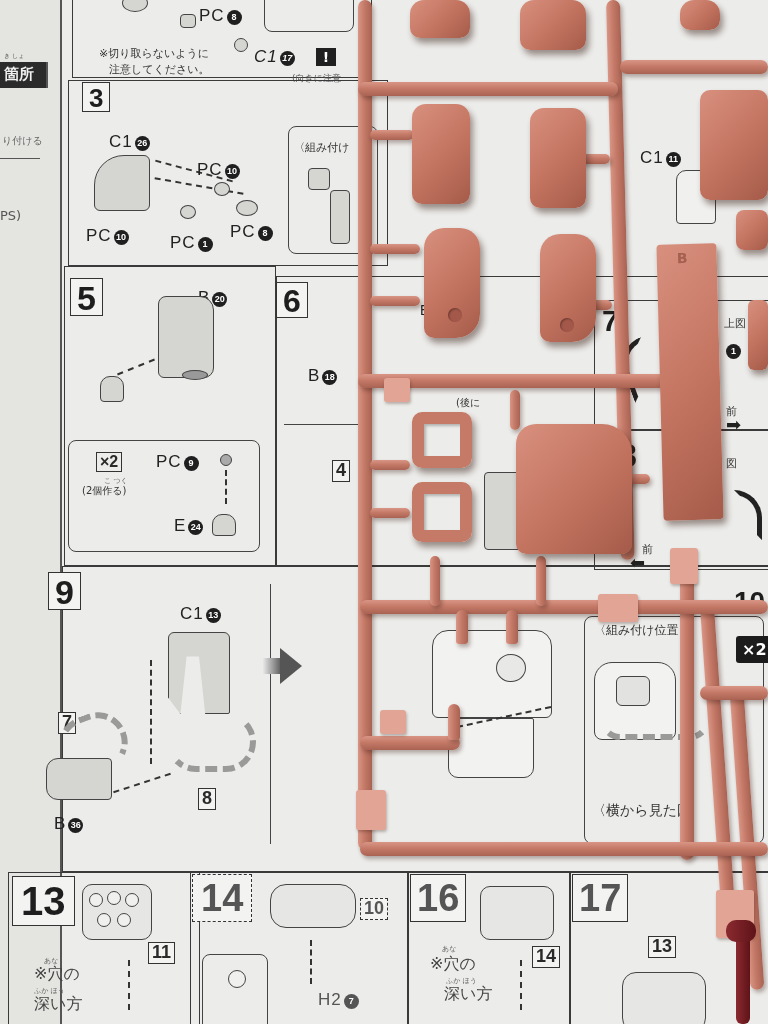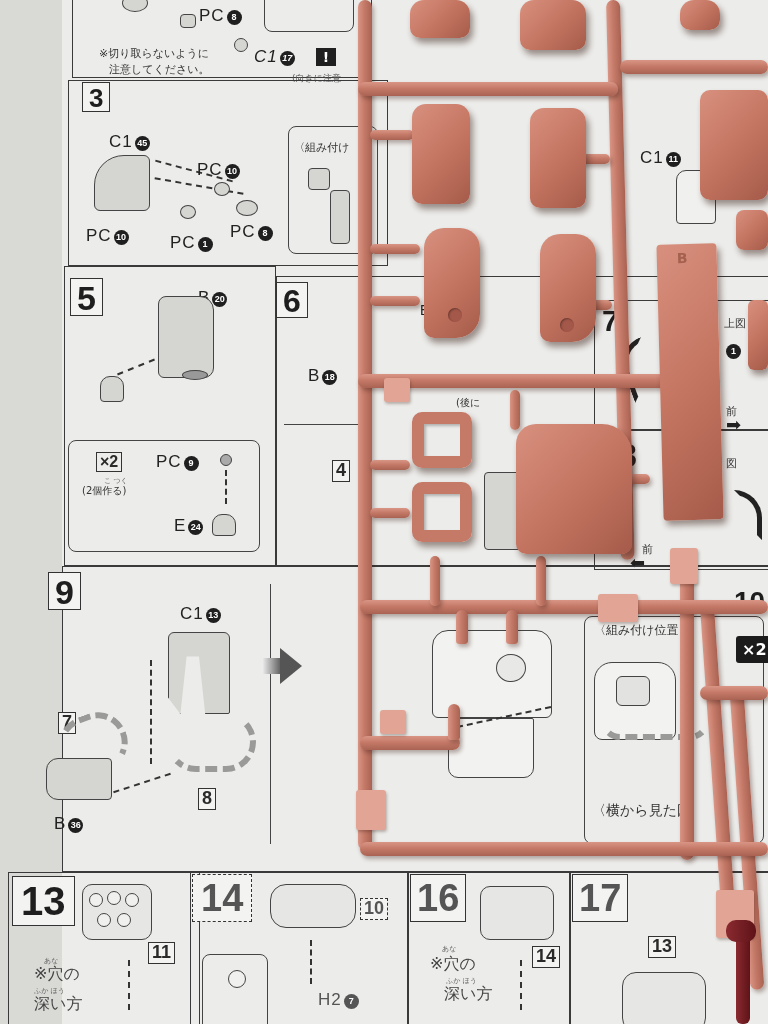--- a/index.html
+++ b/index.html
@@ -54,39 +54,48 @@
   .piece.ring { border-radius: 10px; background: transparent; border: 12px solid #c57a68; box-shadow: 3px 5px 6px rgba(50,25,15,0.45), inset 2px 2px 3px rgba(0,0,0,0.25); }
   .piece .hole { position: absolute; border-radius: 50%; background: #a4584a; box-shadow: inset 1px 1px 2px rgba(0,0,0,0.35); }
   .tab { position: absolute; background: #e2a494; border-radius: 3px; box-shadow: 1px 2px 3px rgba(60,30,20,0.3); }
   .sprue-dark { position: absolute; background: linear-gradient(90deg, #8a2a30, #5e1318); border-radius: 6px; }
 </style>
 </head>
 <body>
 
 <div class="scene">
 
+  <div class="left-page">
+    <div class="hdr">
+      <small>き しょ</small>
+      <span>箇所</span>
+    </div>
+    <div class="t1">り付ける</div>
+    <div class="rule1"></div>
+    <div class="t2">PS)</div>
+  </div>
   <div class="gutter"></div>
 
   <div class="page">
 
     <div class="step-box" style="left:8px; top:-4px; width:300px; height:82px; border-top:none;"></div>
     <div class="note-box" style="left:200px; top:-10px; width:90px; height:42px;"></div>
     <div class="part round" style="left:58px; top:-6px; width:26px; height:18px;"></div>
     <div class="part" style="left:116px; top:14px; width:16px; height:14px;"></div>
     <div class="label" style="left:135px; top:6px;"><span>PC</span><span class="c">8</span></div>
     <div class="part round" style="left:170px; top:38px; width:14px; height:14px;"></div>
     <div class="label" style="left:190px; top:47px;font-style:italic;"><span>C1</span><span class="c">17</span></div>
     <div class="excl" style="left:252px; top:48px;">!</div>
     <div class="jp" style="left:35px; top:46px;">※切り取らないように</div>
     <div class="jp" style="left:45px; top:62px;">注意してください。</div>
     <div class="jp" style="left:228px; top:72px; font-size:9px; color:#555;">(向きに注意</div>
 
     <div class="step-box" style="left:4px; top:80px; width:320px; height:186px;"></div>
     <div class="step-num big" style="left:18px; top:82px; font-size:26px;">3</div>
-    <div class="label" style="left:45px; top:132px;"><span>C1</span><span class="c">45</span></div>
+    <div class="label" style="left:45px; top:132px;"><span>C1</span><span class="c">26</span></div>
     <div class="part" style="left:30px; top:155px; width:56px; height:56px; border-radius:30px 6px 6px 6px;"></div>
     <div class="dash" style="left:90px; top:170px; width:80px; transform:rotate(15deg);"></div>
     <div class="dash" style="left:90px; top:185px; width:90px; transform:rotate(10deg);"></div>
     <div class="label" style="left:133px; top:160px;"><span>PC</span><span class="c">10</span></div>
     <div class="part round" style="left:150px; top:182px; width:16px; height:14px;"></div>
     <div class="part round" style="left:172px; top:200px; width:22px; height:16px;"></div>
     <div class="part round" style="left:116px; top:205px; width:16px; height:14px;"></div>
     <div class="label" style="left:22px; top:226px;"><span>PC</span><span class="c">10</span></div>
     <div class="label" style="left:98px; top:233px;margin-left:8px;"><span>PC</span><span class="c">1</span></div>
     <div class="label" style="left:166px; top:222px;"><span>PC</span><span class="c">8</span></div>

